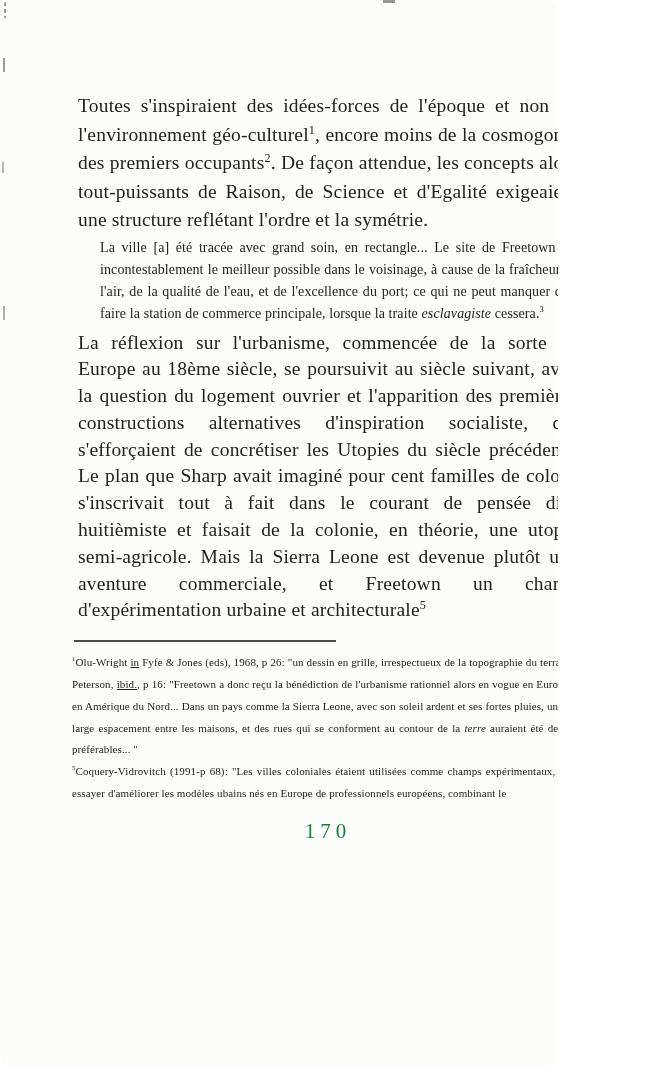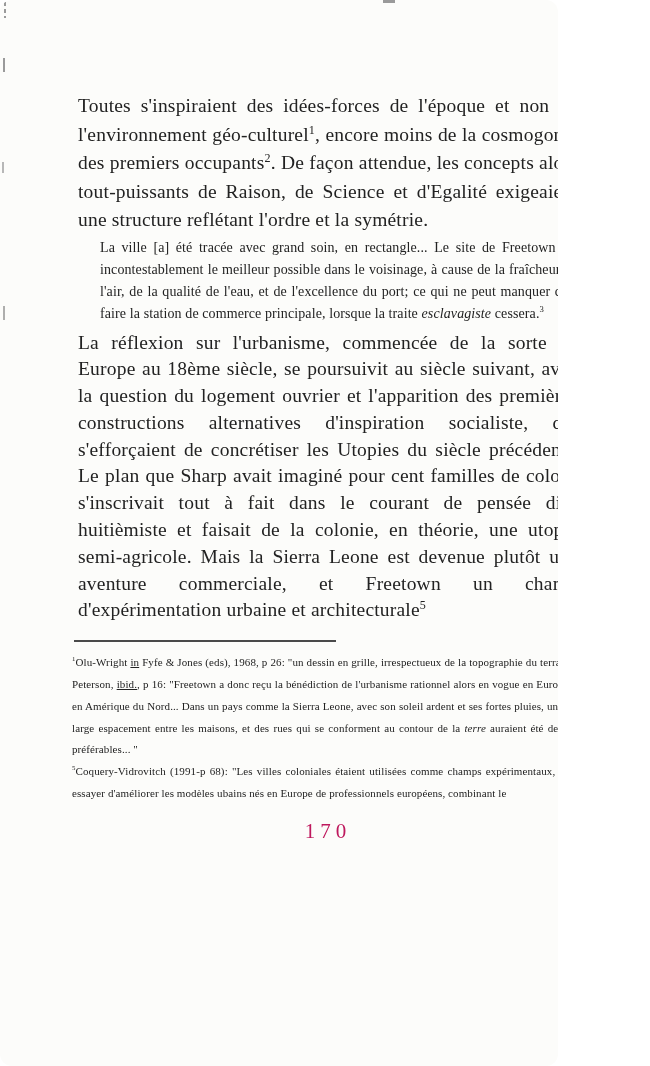--- a/index.html
+++ b/index.html
@@ -65,21 +65,21 @@
     text-align:justify;
     letter-spacing:0.1px;
   }
   .footnote{margin:0;}
   u{text-decoration:underline;}
   .page-number{
     text-align:center;
     font-size:21px;
     letter-spacing:5px;
     margin-top:14px;
-    color:#be185d;
+    color:#15803d;
   }
   
   .artifact{
     position:absolute;
     background:var(--artifact);
   }
   .artifact.dashes{
     background:repeating-linear-gradient(
       to bottom, var(--artifact) 0 4px, transparent 4px 7px);
   }

